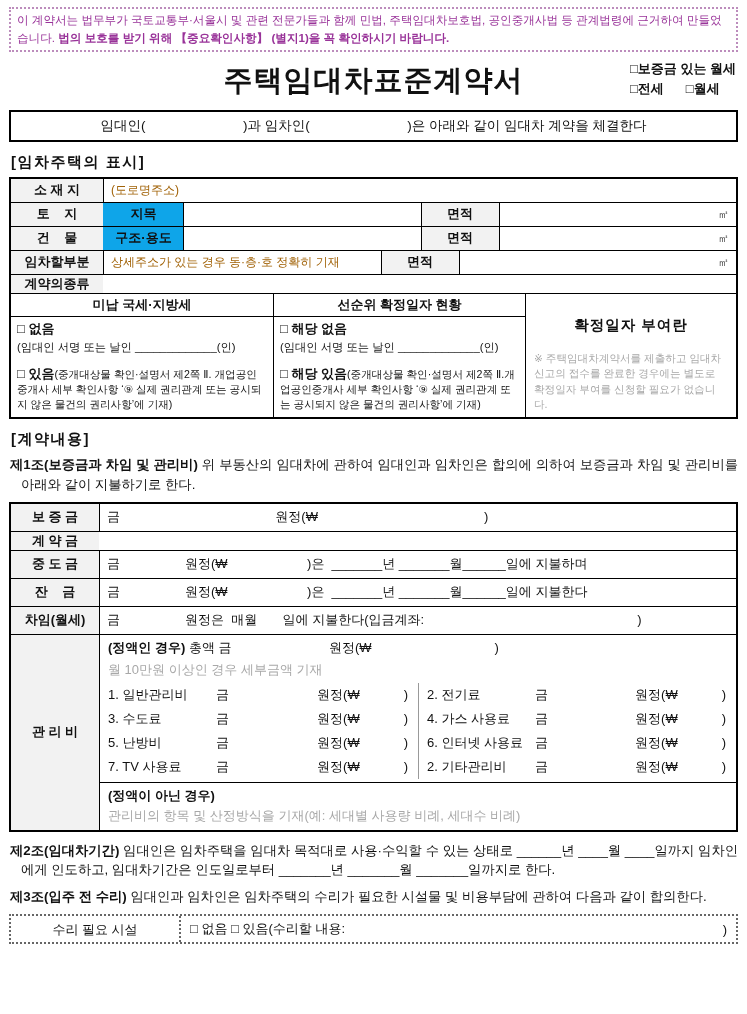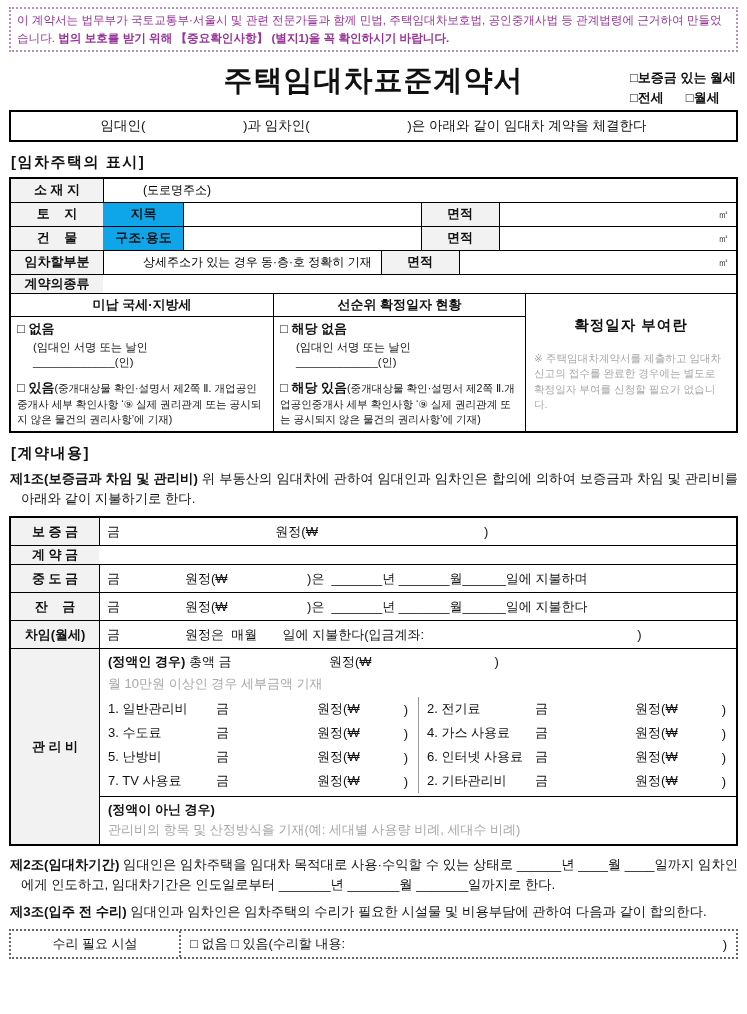--- a/index.html
+++ b/index.html
@@ -4,36 +4,36 @@
 <style>
   * { box-sizing: border-box; margin: 0; padding: 0; }
   html,body { background:#fff; }
   body {
     width: 747px; height: 1014px; overflow: hidden;
     font-family: "Liberation Sans", "DejaVu Sans", sans-serif;
     color:#111;
   }
   .page { width:747px; height:1014px; padding:7px 9px 4px; }
   .b { font-weight: bold; }
-  .gray { color:#000000;margin-left:32px; }
+  .gray { color:#a16207; }
   .pre { white-space: pre; }
 
   
   .notice {
     border:2px dotted #bc8cbc; color:#993399;
     font-size:11.6px; line-height:1.55; padding:2px 6px 3px;
   }
 
   
   .title-row { position:relative; height:50px; margin-top:3px; }
   .title-row h1 {
     text-align:center; font-size:29px; letter-spacing:1px;
     padding-top:6px; font-weight:bold;
   }
-  .type-opts { position:absolute; right:2px; top:13px; font-size:13px; font-weight:bold; line-height:1.55; }
+  .type-opts { position:absolute; right:2px; top:4px; font-size:13px; font-weight:bold; line-height:1.55; }
   .type-opts .row2 { display:flex; gap:22px; }
 
   
   .parties {
     border:2px solid #000; text-align:center; font-size:13.5px;
     padding:5px 2px; margin-top:5px; white-space:pre;
   }
 
   h2.sec { font-size:15px; font-weight:bold; letter-spacing:1.5px; margin:11px 0 5px 2px; }
 
@@ -63,21 +63,21 @@
   .ctype-b .ln1, .ctype-b .ln2 { font-weight:bold; }
   .ctype-b .ln3 { white-space:pre; }
 
   
   .tax { display:flex; border-top:1px solid #000; }
   .tax-col { flex:0 0 262px; display:flex; flex-direction:column; }
   .tax-col + .tax-col { flex:0 0 252px; border-left:1px solid #000; }
   .tax-head { font-weight:bold; text-align:center; border-bottom:1px solid #000; padding:2px 0; }
   .tax-body { padding:4px 6px 5px; line-height:1.3; }
   .tax-body .chk { font-weight:bold; font-size:13px; }
-  .tax-body .sign { font-size:11.3px; margin:2px 16px 10px; }
+  .tax-body .sign { font-size:11.3px; margin:2px 0 10px; }
   .tax-body .small { font-size:10.6px; line-height:1.38; }
   .fd-col { flex:1; border-left:1px solid #000; padding:8px 6px 4px; text-align:center; }
   .fd-title { font-weight:bold; font-size:14.5px; letter-spacing:1px; margin:14px 0 16px; }
   .fd-note { color:#a8a8a8; font-size:10.6px; text-align:left; line-height:1.45; padding:0 2px; }
 
   
   .article { font-size:13.3px; line-height:1.5; margin:6px 0 7px 1px; padding-left:11px; text-indent:-11px; text-align:justify; }
 
   
   .money .lab { flex:0 0 88px; }

